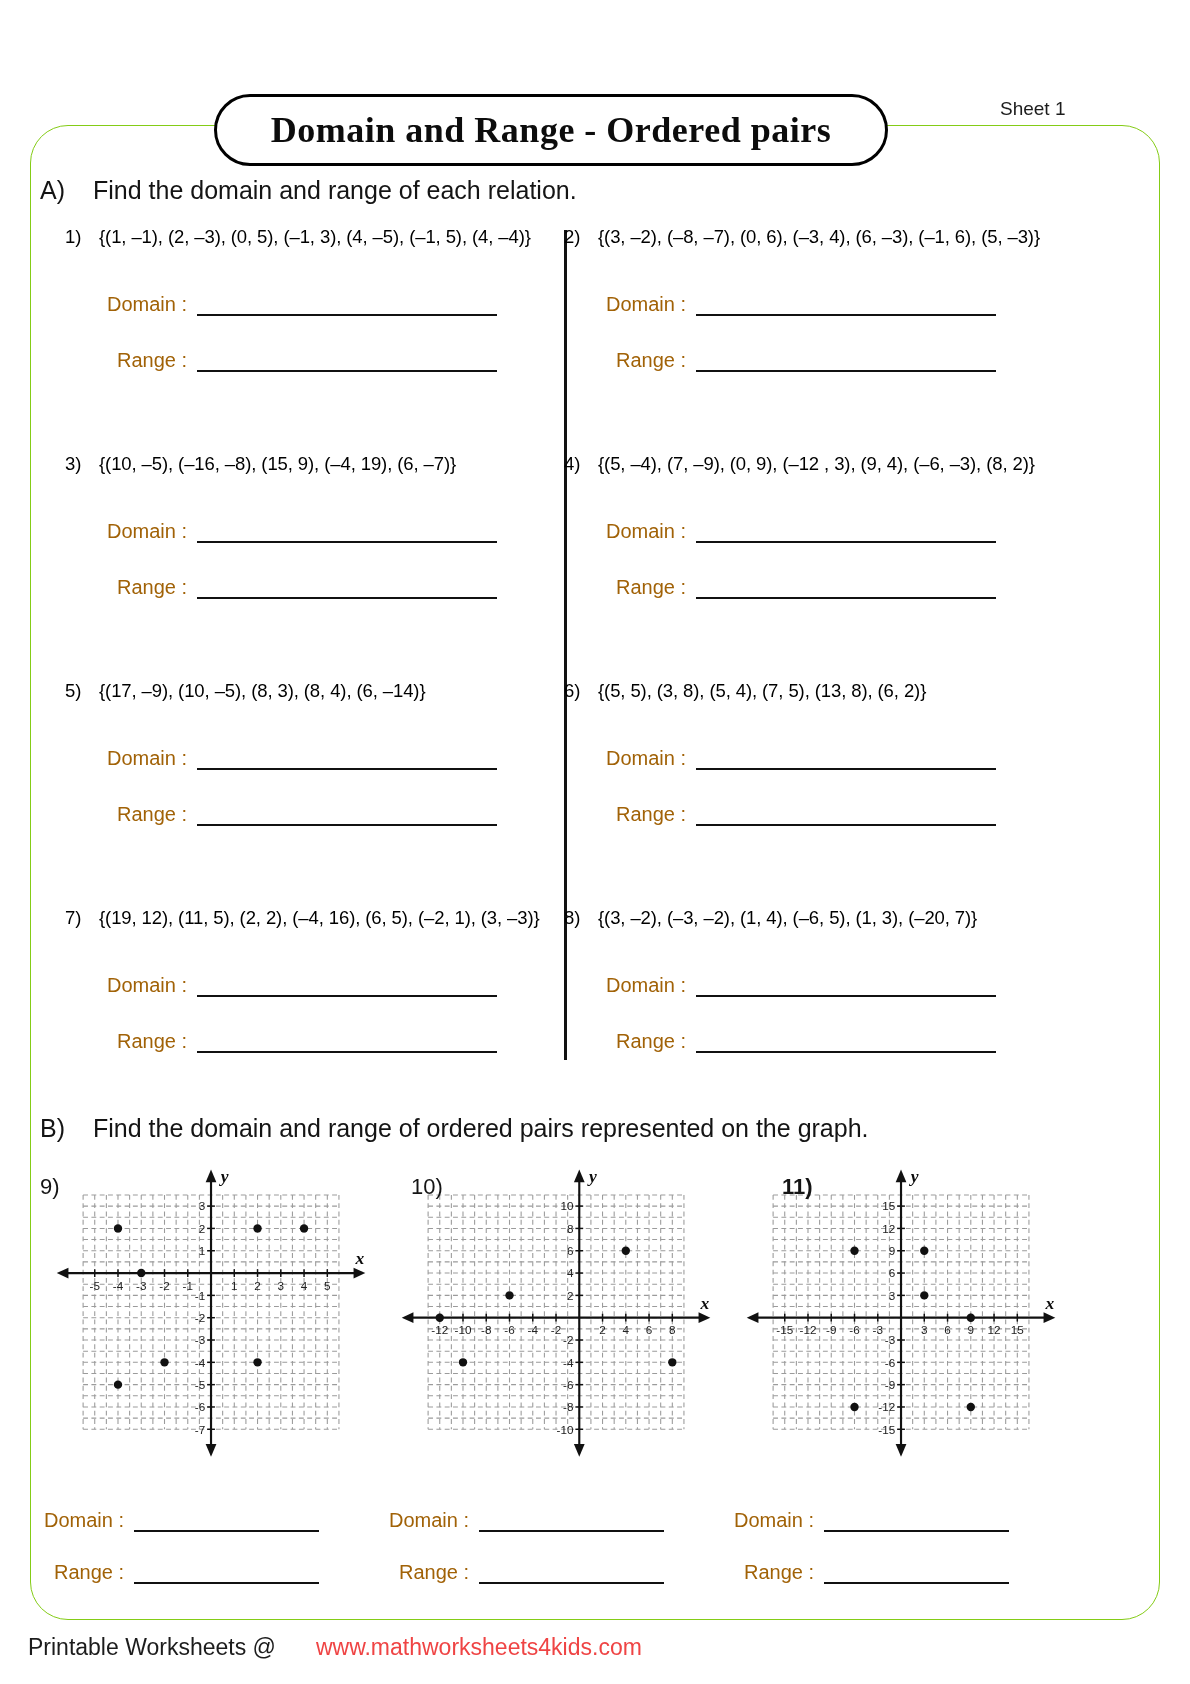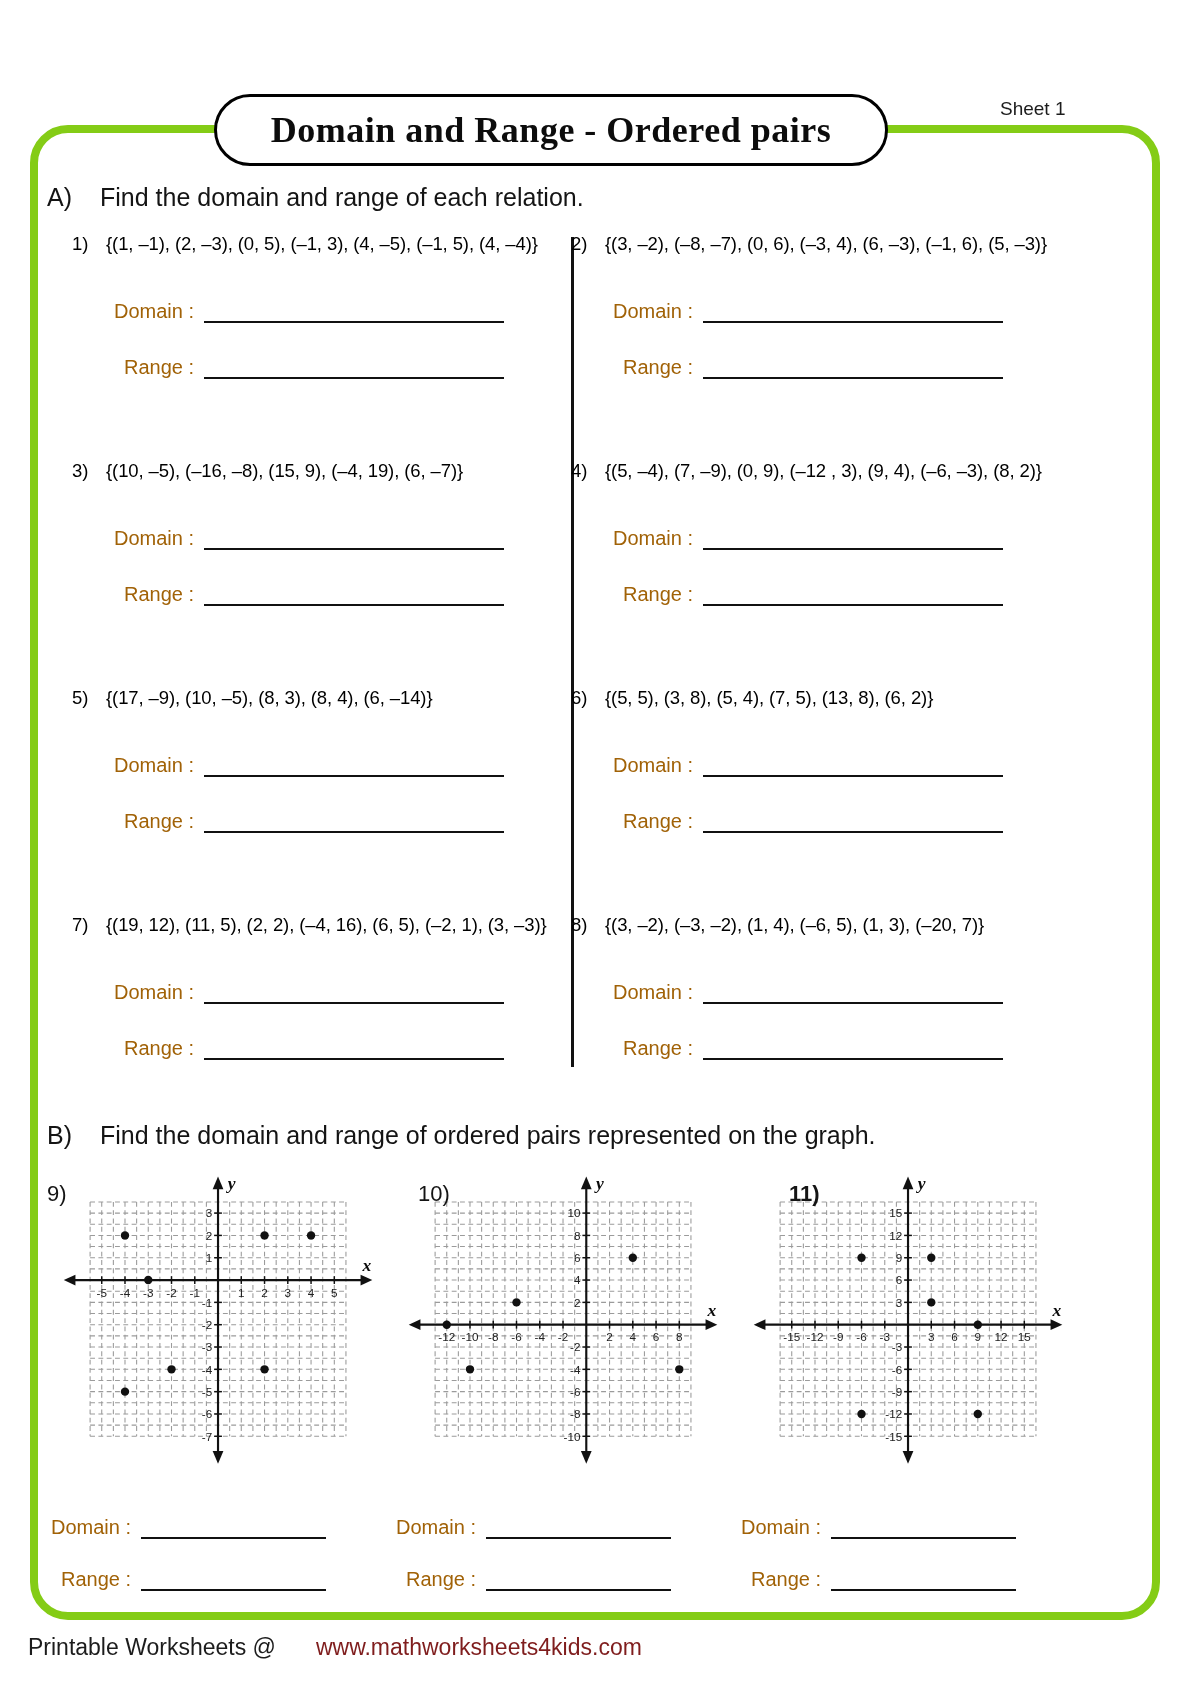--- a/index.html
+++ b/index.html
@@ -5,21 +5,21 @@
   html,body{margin:0;padding:0;background:#fff;}
   .page{position:relative;width:1190px;height:1684px;background:#fff;
         font-family:"Liberation Sans",sans-serif;color:#1c1c1c;overflow:hidden;}
 
   
   .name-row{position:absolute;left:28px;top:32px;font-size:21px;}
   .name-line{display:inline-block;width:253px;height:24px;border-bottom:2.2px solid #111;margin-left:6px;}
 
   
   .main-box{position:absolute;left:30px;top:125px;width:1130px;height:1495px;
-            border:8px solid #84cc16;border-radius:38px;box-sizing:border-box;}
+            border:1px solid #84cc16;border-radius:38px;box-sizing:border-box;}
   .title-pill{position:absolute;left:214px;top:94px;width:674px;height:72px;background:#fff;
               border:3px solid #000;border-radius:36px;box-sizing:border-box;z-index:2;
               display:flex;align-items:center;justify-content:center;
               font-family:"Liberation Serif",serif;font-weight:700;font-size:36px;letter-spacing:.5px;color:#0c0c0c;}
   .sheet-label{position:absolute;left:948px;top:98px;font-size:19px;z-index:2;background:#fff;padding:0 8px;margin-left:44px;}
 
   
   .sec-header{position:absolute;left:9px;font-size:25px;color:#141414;white-space:nowrap;}
   .sec-label{display:inline-block;width:53px;}
 
@@ -482,16 +482,16 @@
             </g>
           </svg>
         <div class="answer-row first"><span class="ans-label">Domain :</span><span class="ans-line"></span></div>
         <div class="answer-row second"><span class="ans-label">Range :</span><span class="ans-line"></span></div>
       </div>
 
     </div>
   </div>
 
   <div class="footer">
-    <span>Printable Worksheets @</span><a href="#" class="footer-link" style="color: #7f1d1d; margin-left: 40px;">www.mathworksheets4kids.com</a>
+    <span>Printable Worksheets @</span><a href="#" class="footer-link" style="color: #ef4444; margin-left: 40px;">www.mathworksheets4kids.com</a>
   </div>
 
 </div>
 
 </body></html>

